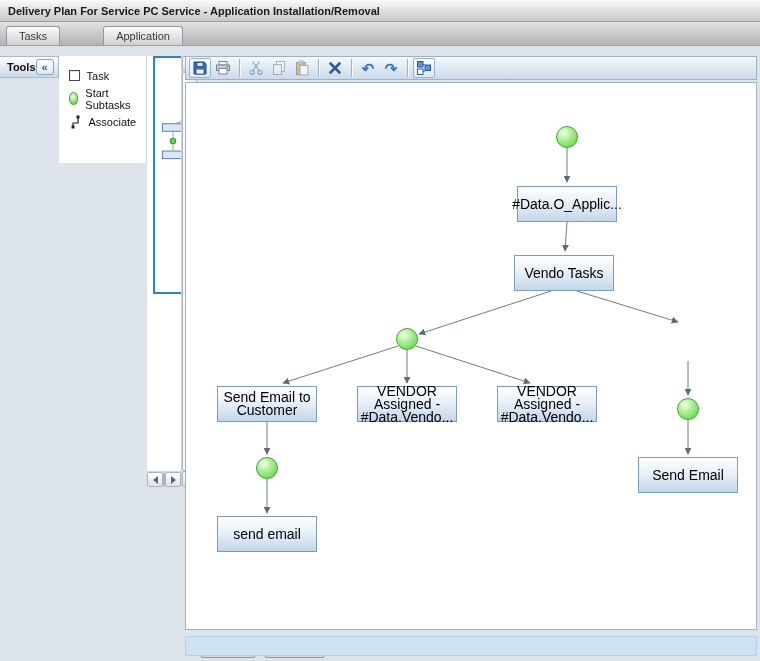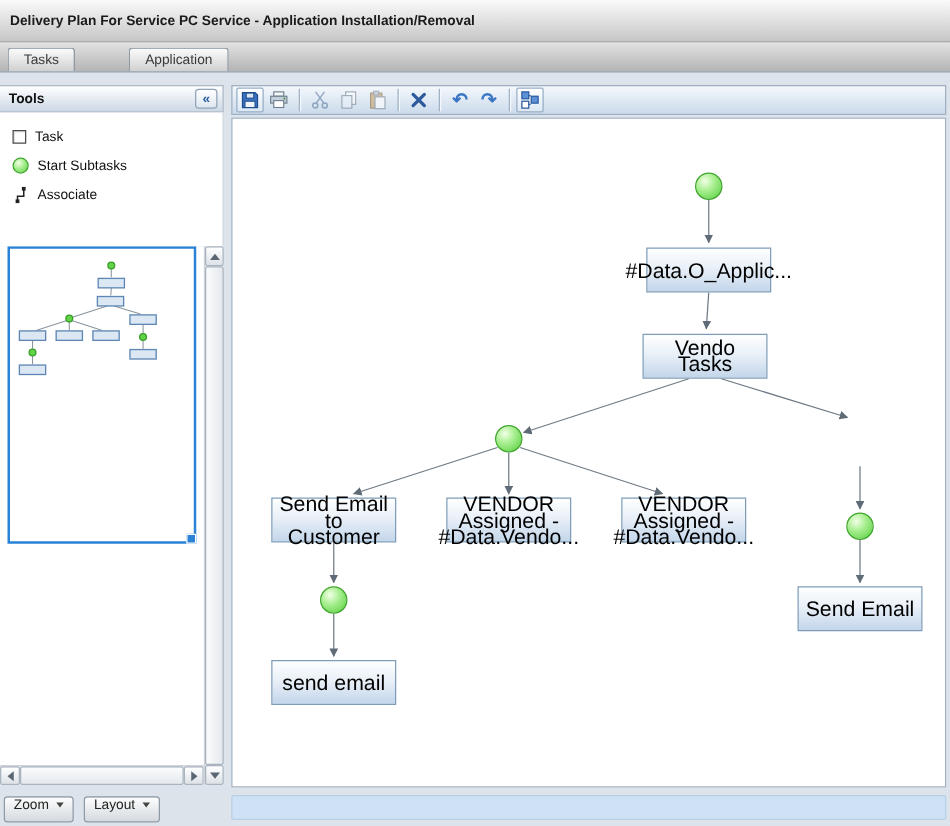--- a/index.html
+++ b/index.html
@@ -1,36 +1,36 @@
 <!DOCTYPE html>
 <html><head>
 <meta charset="utf-8">
 <style>
   * { margin:0; padding:0; box-sizing:border-box; }
   html,body { width:760px; height:661px; overflow:hidden; }
   body { font-family:"Liberation Sans", sans-serif; font-size:11px; color:#111; }
   .app { width:760px; height:661px; background:#dde3ea; display:flex; flex-direction:column; }
 
   
-  .titlebar { height:34px; background:linear-gradient(#fafafa,#c6c6c6); border-bottom:1px solid #9b9b9b;
+  .titlebar { height:22px; background:linear-gradient(#fafafa,#c6c6c6); border-bottom:1px solid #9b9b9b;
               display:flex; align-items:center; padding:0 8px; font-weight:bold; color:#1a1a1a; }
 
   
   .tabbar { height:24px; background:linear-gradient(#e2e2e2,#b4b4b4); display:flex; align-items:flex-end;
             padding-left:6px; border-bottom:1px solid #93a0ad;gap:40px; }
   .tab { height:19px; padding:3px 12px 0; margin-right:3px; border:1px solid #8f9aa5; border-bottom:none;
          border-radius:3px 3px 0 0; background:linear-gradient(#fbfbfb,#d0d0d0); color:#3a3a3a; cursor:default; }
   .tab.active { height:21px; background:linear-gradient(#ffffff,#eef4f9); color:#1b5fae; font-weight:bold;
                 margin-bottom:-1px; border-color:#8699ab; }
 
   
   .content { flex:1; display:flex; padding:10px 3px 0 0; gap:6px; min-height:0; }
 
   
-  .sidebar { width:179px; display:flex; flex-direction:column; }
+  .sidebar { width:179px; display:flex; flex-direction:row; }
   .tools-header { height:22px; background:linear-gradient(#ffffff,#ccd8e6); border:1px solid #aebbc9; border-left:none;
                   display:flex; align-items:center; justify-content:space-between; padding:0 4px 0 7px; font-weight:bold; }
   .collapse-btn { width:18px; height:16px; border:1px solid #8fa4b8; border-radius:3px;
                   background:linear-gradient(#ffffff,#dde7f0); color:#2a5f9e; font-weight:bold;
                   display:flex; align-items:center; justify-content:center; line-height:1; cursor:default; }
   .tools-list { background:#fff; height:107px; border-right:1px solid #ccd3da; padding-top:8px; }
   .tool-item { display:flex; align-items:center; gap:7px; padding:4px 10px; height:23px; }
   .icon-task-square { width:11px; height:11px; background:#fdfdfd; border:1px solid #4a4a4a; box-shadow:inset 1px 1px 0 #e4e4e4; }
   .icon-start-circle { width:13px; height:13px; border-radius:50%; border:1px solid #3fa52c;
                        background:radial-gradient(circle at 35% 30%, #f2ffe6, #a5ee8d 45%, #54cd3c 100%); }
@@ -70,21 +70,21 @@
   .tb-btn.disabled { opacity:0.6; }
   .tb-sep { width:1px; height:18px; background:#9fb1c3; box-shadow:1px 0 0 #f4f8fc; margin:0 4px; }
   .glyph-btn { font-size:15px; font-weight:bold; color:#3a76c4; line-height:1; }
 
   .canvas { flex:1; background:#fff; border:1px solid #9fb1c3; position:relative; overflow:hidden; }
   .edges { position:absolute; left:0; top:0; }
 
   .node-box { position:absolute; width:100px; height:36px; border:1px solid #7f9db9;
               background:linear-gradient(180deg, #feffff 0%, #e9f0f8 45%, #c3d6ea 100%);
               display:flex; align-items:center; justify-content:center; text-align:center;
-              font-size:17px; line-height:13px; color:#000; padding:1px 3px; cursor:default; }
+              font-size:14px; line-height:13px; color:#000; padding:1px 3px; cursor:default; }
   .node-start { position:absolute; width:22px; height:22px; border-radius:50%; border:1px solid #3fa52c;
                 background:radial-gradient(circle at 35% 30%, #f2ffe6, #a5ee8d 42%, #54cd3c 100%); }
 
   .statusbar { height:20px; margin:6px 0 5px 0; background:#cfe2f5; border:1px solid #b6cfe8; border-radius:2px; }
 </style>
 </head>
 <body>
 
 <div class="app">
 

